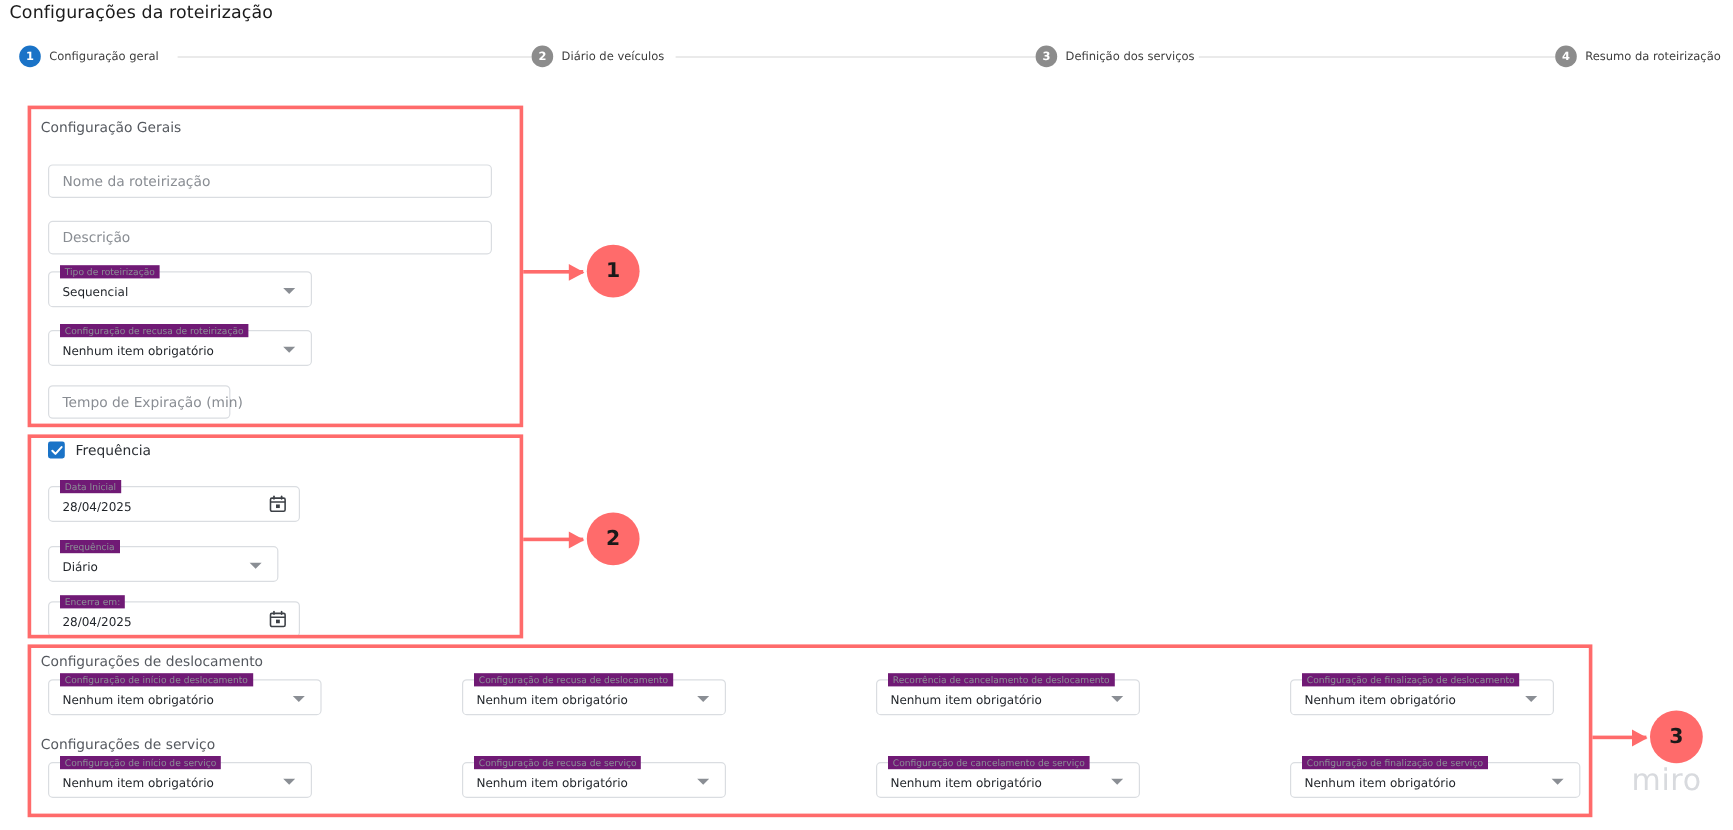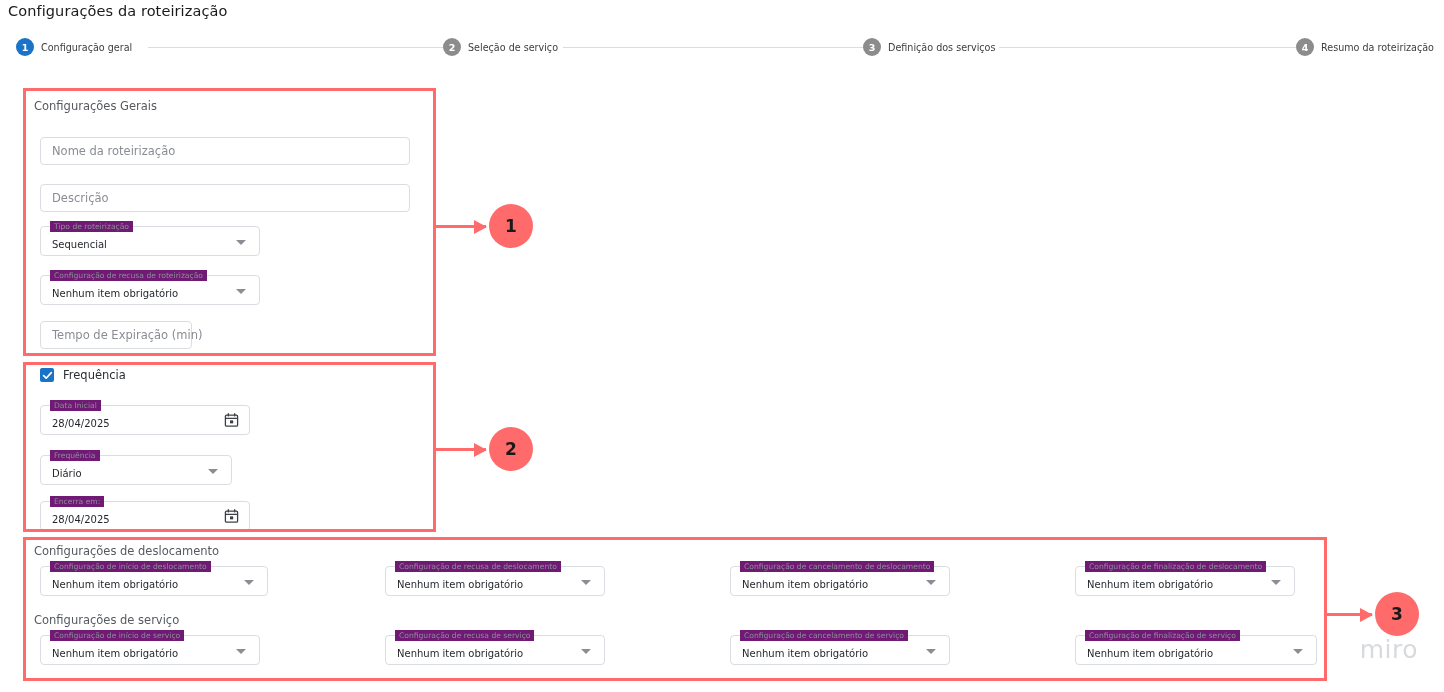--- a/index.html
+++ b/index.html
@@ -207,35 +207,35 @@
     <div class="step-line" style="left:563px; width:300px;"></div>
     <div class="step-line" style="left:999px; width:297px;"></div>
 
     <div class="step" style="left:16px;">
       <div class="step-circle active">1</div>
       <div class="step-label">Configuração geral</div>
     </div>
 
     <div class="step" style="left:443px;">
       <div class="step-circle inactive">2</div>
-      <div class="step-label">Seleção de serviço</div>
+      <div class="step-label">Diário de veículos</div>
     </div>
 
     <div class="step" style="left:863px;">
       <div class="step-circle inactive">3</div>
       <div class="step-label">Definição dos serviços</div>
     </div>
 
     <div class="step" style="left:1296px;">
       <div class="step-circle inactive">4</div>
       <div class="step-label">Resumo da roteirização</div>
     </div>
   </div>
 
-  <div class="section-title" style="left:34px; top:99px;">Configurações Gerais</div>
+  <div class="section-title" style="left:34px; top:99px;">Configuração Gerais</div>
 
   <div class="field" style="left:40px; top:137px; width:370px; height:28px;">
     <span class="fld-placeholder">Nome da roteirização</span>
   </div>
 
   <div class="field" style="left:40px; top:184px; width:370px; height:28px;">
     <span class="fld-placeholder">Descrição</span>
   </div>
 
   <div class="field has-legend" style="left:40px; top:226px; width:220px; height:30px;">
@@ -303,21 +303,21 @@
     <span class="fld-legend">Configuração de início de deslocamento</span>
     <span class="fld-value">Nenhum item obrigatório</span>
     <span class="caret"></span>
   </div>
   <div class="field has-legend" style="left:385px; top:566px; width:220px; height:30px;padding-left:33px;">
     <span class="fld-legend">Configuração de recusa de deslocamento</span>
     <span class="fld-value">Nenhum item obrigatório</span>
     <span class="caret"></span>
   </div>
   <div class="field has-legend" style="left:730px; top:566px; width:220px; height:30px;">
-    <span class="fld-legend">Configuração de cancelamento de deslocamento</span>
+    <span class="fld-legend">Recorrência de cancelamento de deslocamento</span>
     <span class="fld-value">Nenhum item obrigatório</span>
     <span class="caret"></span>
   </div>
   <div class="field has-legend" style="left:1075px; top:566px; width:220px; height:30px;">
     <span class="fld-legend">Configuração de finalização de deslocamento</span>
     <span class="fld-value">Nenhum item obrigatório</span>
     <span class="caret"></span>
   </div>
 
   <div class="section-title" style="left:34px; top:613px;">Configurações de serviço</div>

